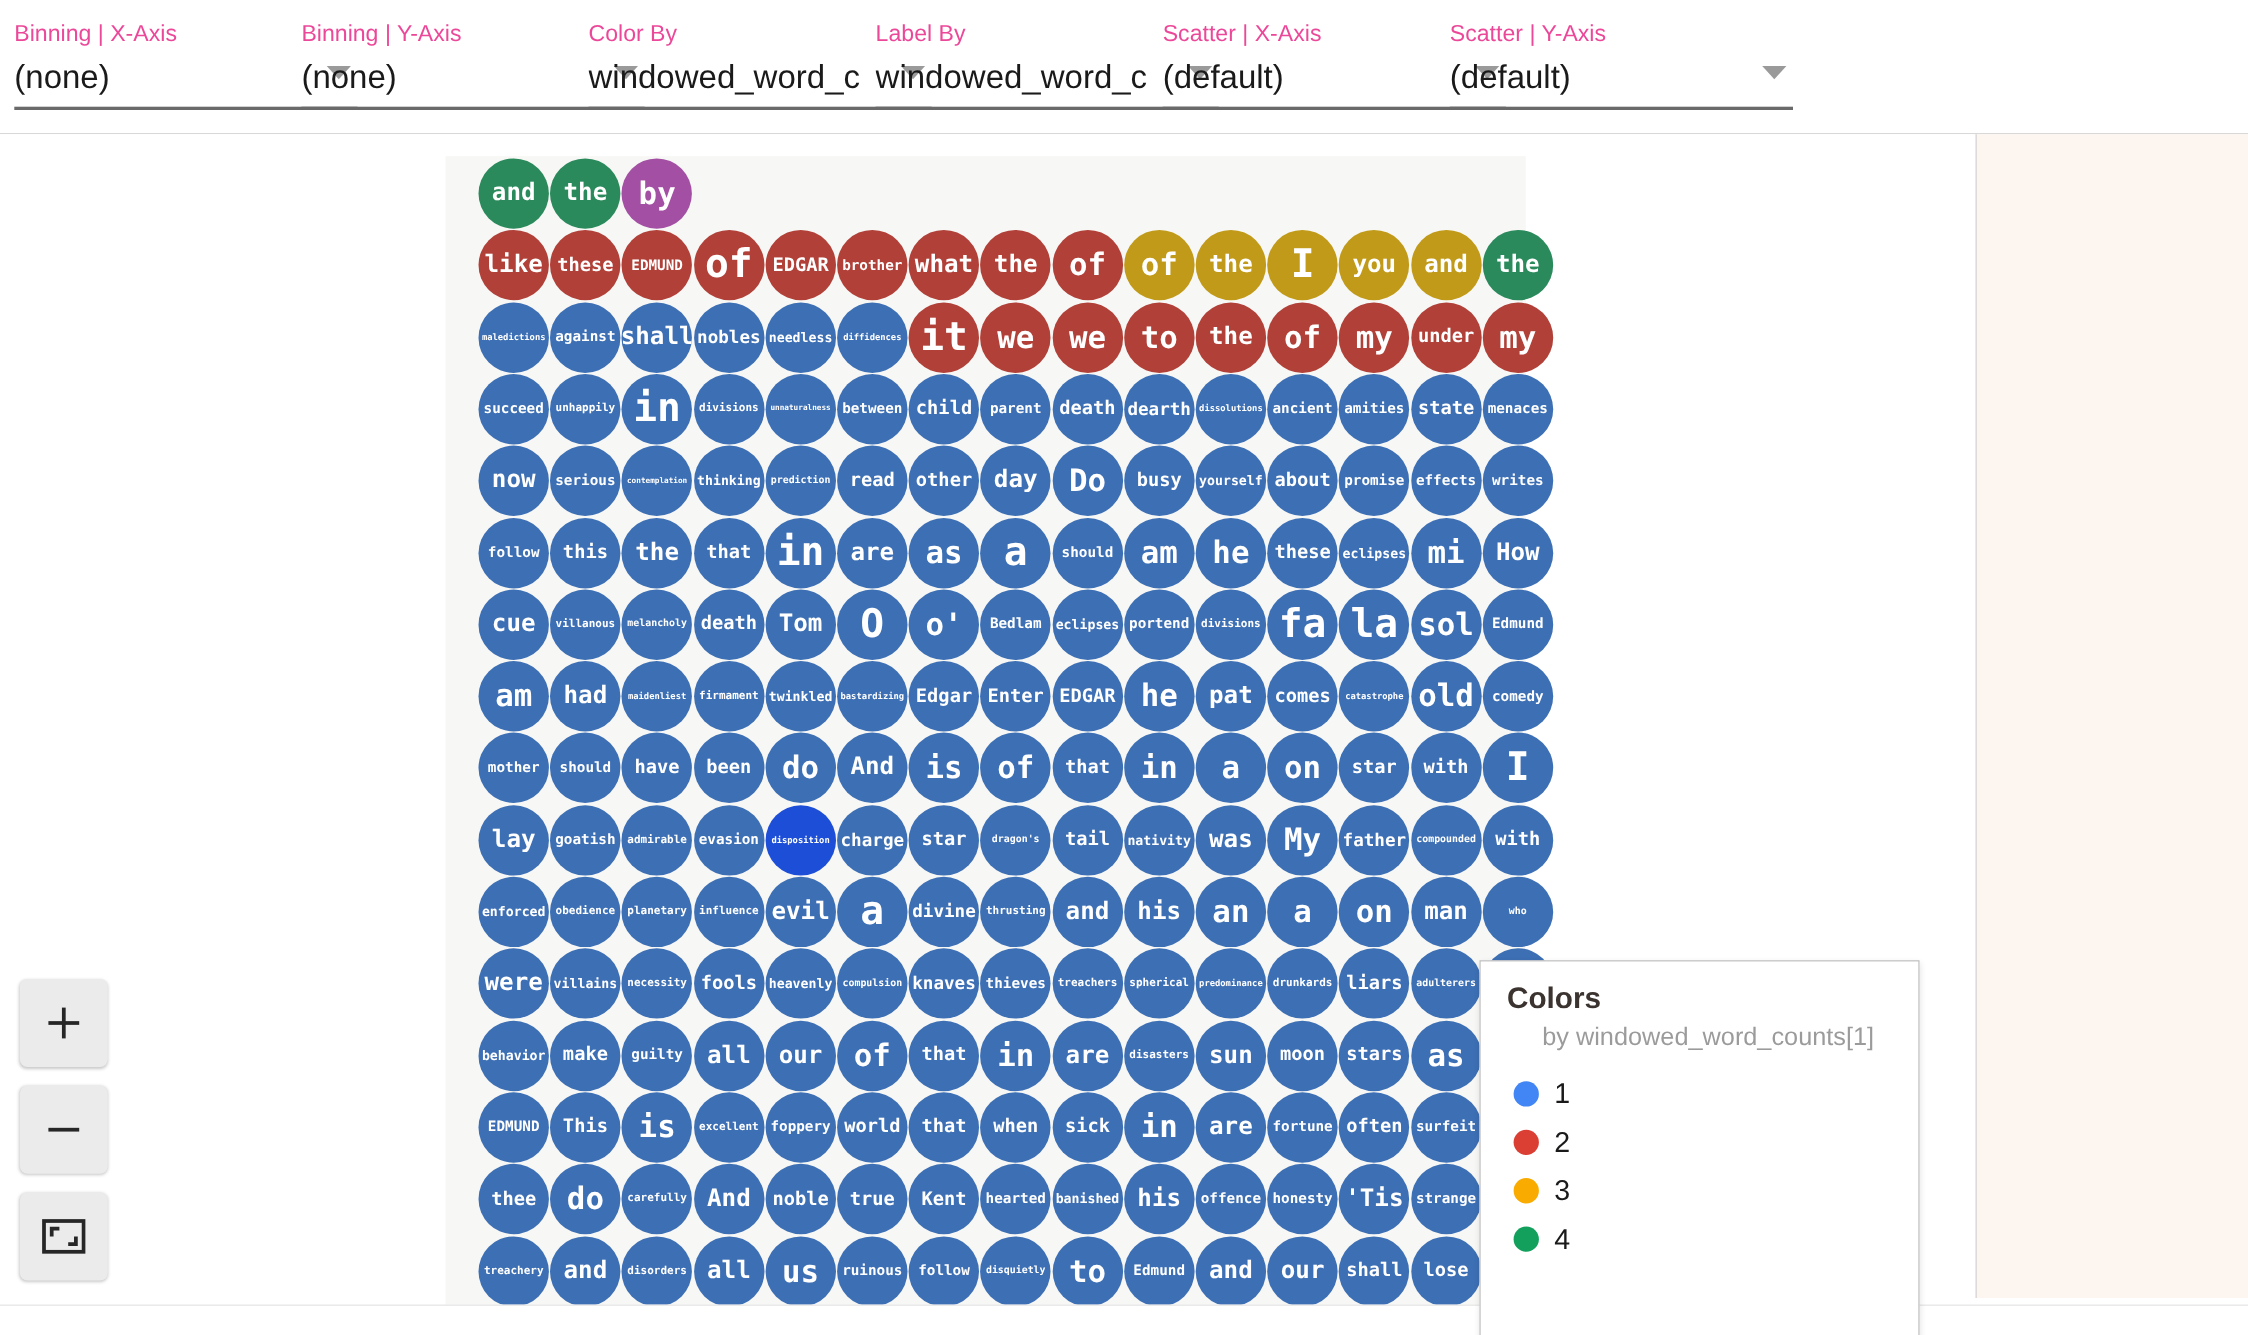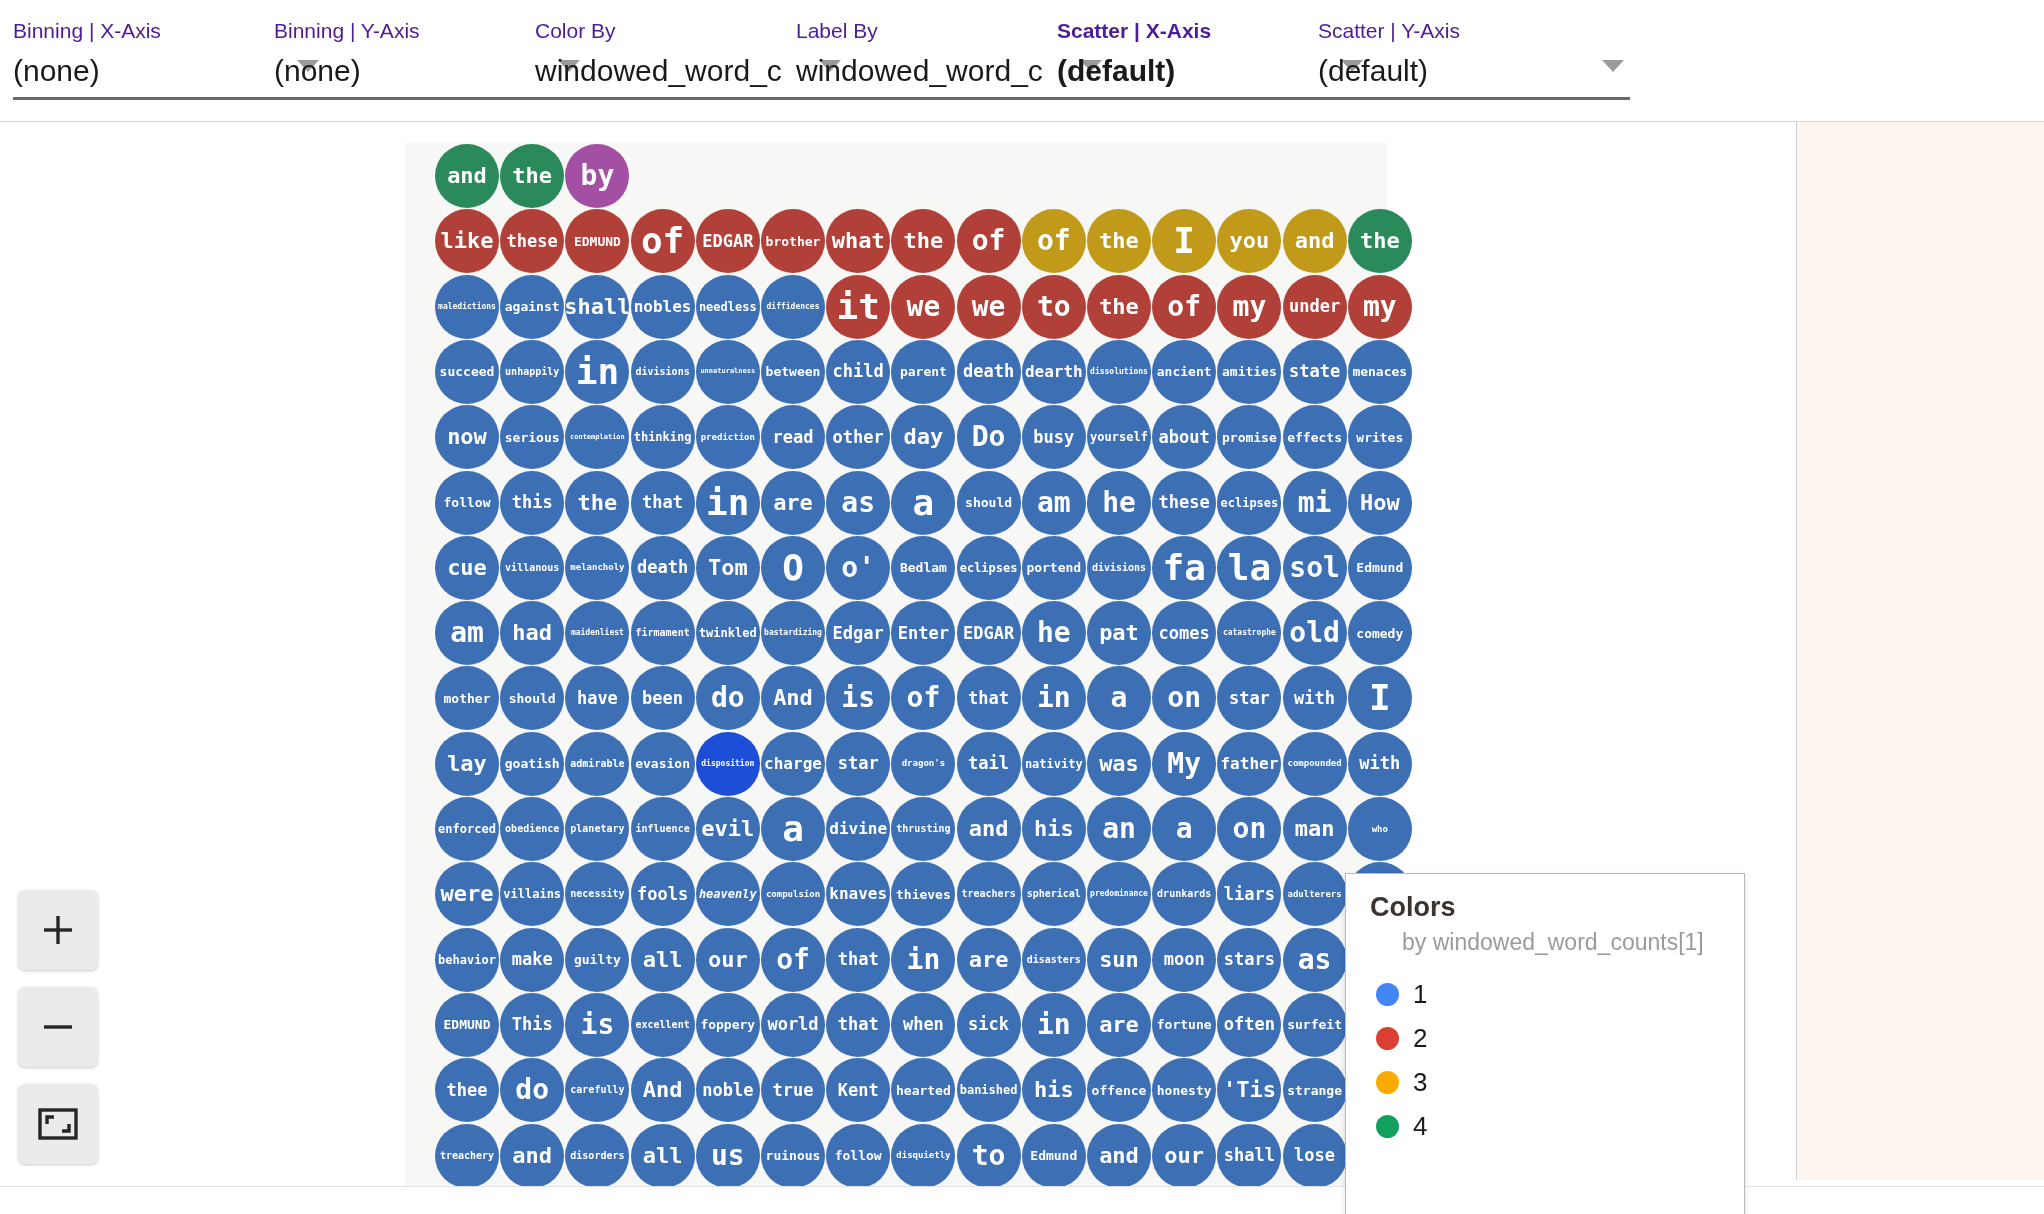--- a/index.html
+++ b/index.html
@@ -20,21 +20,21 @@
     background:#ffffff;
     display:flex; align-items:flex-start;
     padding: 16px 0 0 0;
   }
   .field {
     position:absolute;
     top:18px;
     width: 312px;
   }
   .field-label {
-    font-size: 21px; color:#4c1d95; line-height:26px;
+    font-size: 21px; color:#ec4899; line-height:26px;
     font-family:"Liberation Sans", sans-serif;
     white-space:nowrap; overflow:hidden;
   }
   .field-control {
     position:relative;
     margin-top:6px;
     height:50px;
     border-bottom: 3px solid #6a6a6a;
     display:flex; align-items:center;
   }
@@ -164,21 +164,21 @@
           <span class="caret"></span>
         </div>
       </div>
       <div class="field" style="left: 796px;">
         <div class="field-label">Label By</div>
         <div class="field-control">
           <div class="field-value">windowed_word_c</div>
           <span class="caret"></span>
         </div>
       </div>
-      <div class="field" style="left: 1057px; font-weight: bold;">
+      <div class="field" style="left: 1057px;">
         <div class="field-label">Scatter | X-Axis</div>
         <div class="field-control">
           <div class="field-value">(default)</div>
           <span class="caret"></span>
         </div>
       </div>
       <div class="field" style="left: 1318px;">
         <div class="field-label">Scatter | Y-Axis</div>
         <div class="field-control">
           <div class="field-value">(default)</div>
@@ -677,21 +677,21 @@
             </div>
             <div class="bubble" title="villains" style="left: 67.2px; top: 720.3px; background: rgb(61, 111, 180); font-size: 12px;">
               <span>villains</span>
             </div>
             <div class="bubble" title="necessity" style="left: 132.4px; top: 720.3px; background: rgb(61, 111, 180); font-size: 10px;">
               <span>necessity</span>
             </div>
             <div class="bubble" title="fools" style="left: 197.6px; top: 720.3px; background: rgb(61, 111, 180); font-size: 17px;">
               <span>fools</span>
             </div>
-            <div class="bubble" title="heavenly" style="left: 262.8px; top: 720.3px; background: rgb(61, 111, 180); font-size: 12px; font-style: italic;">
+            <div class="bubble" title="heavenly" style="left: 262.8px; top: 720.3px; background: rgb(61, 111, 180); font-size: 12px;">
               <span>heavenly</span>
             </div>
             <div class="bubble" title="compulsion" style="left: 328px; top: 720.3px; background: rgb(61, 111, 180); font-size: 9px;">
               <span>compulsion</span>
             </div>
             <div class="bubble" title="knaves" style="left: 393.2px; top: 720.3px; background: rgb(61, 111, 180); font-size: 16px;">
               <span>knaves</span>
             </div>
             <div class="bubble" title="thieves" style="left: 458.4px; top: 720.3px; background: rgb(61, 111, 180); font-size: 13px;">
               <span>thieves</span>

